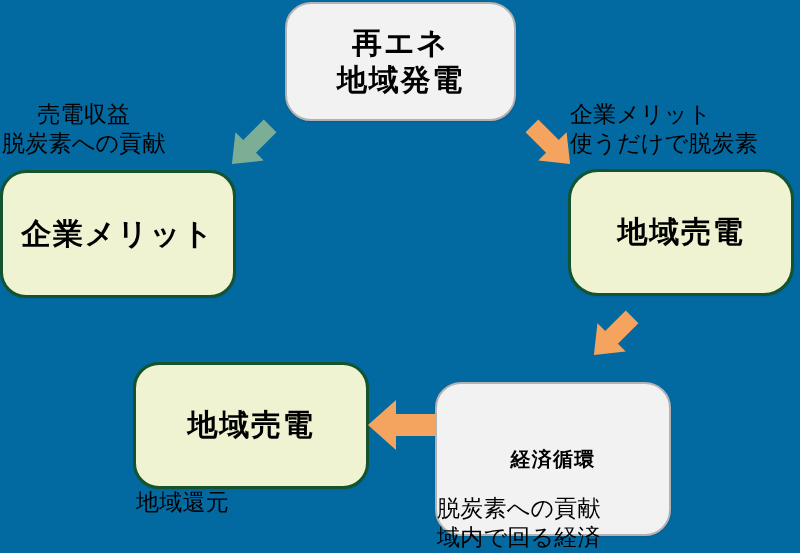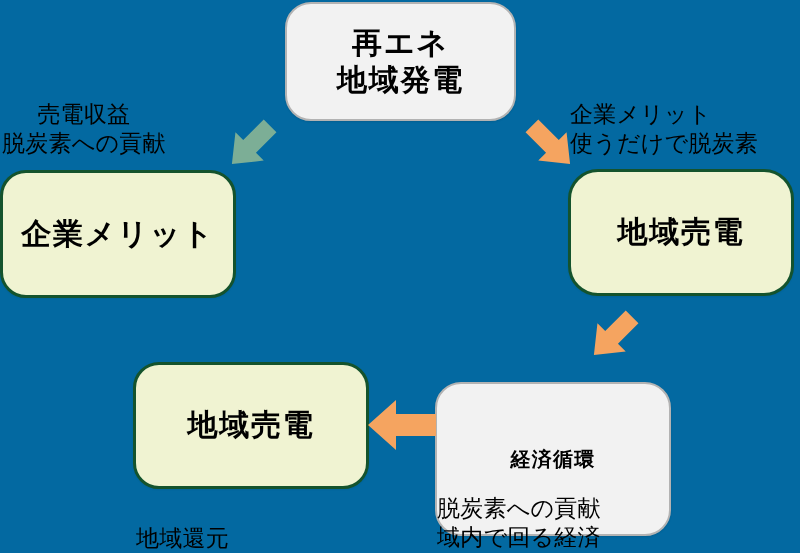--- a/index.html
+++ b/index.html
@@ -56,21 +56,21 @@
     position: absolute;
     font-size: 23px;
     line-height: 1.28;
     color: #000000;
     white-space: pre-line;
     letter-spacing: 0.01em;
   }
   #caption-company     { left: 2px;   top: 100px; text-align: center; }
   #caption-local-sale  { left: 570px; top: 100px; text-align: left; }
   #caption-economy     { left: 437px; top: 494px; text-align: left; }
-  #caption-revitalize  { left: 136px; top: 524px; text-align: left; }
+  #caption-revitalize  { left: 136px; top: 488px; text-align: left; }
 
   
   .arrow {
     position: absolute;
   }
   #arrow-to-company    { left: 218px; top: 112px; width: 66px; height: 66px; }
   #arrow-to-local-sale { left: 518px; top: 112px; width: 66px; height: 66px; }
   #arrow-to-economy    { left: 580px; top: 303px; width: 66px; height: 66px; }
   #arrow-to-revitalize { left: 366px; top: 396px; width: 72px; height: 58px; }
 </style>

